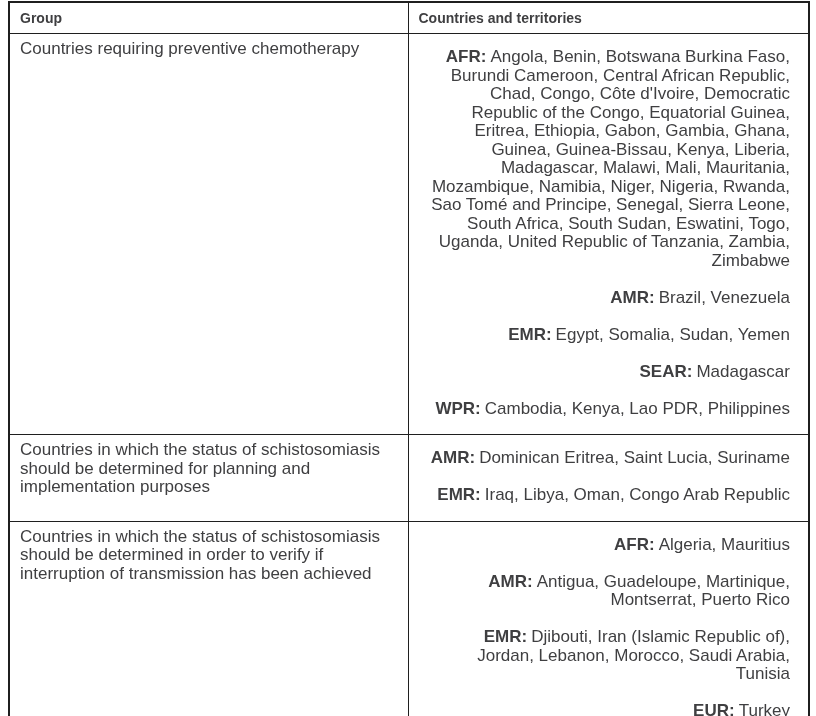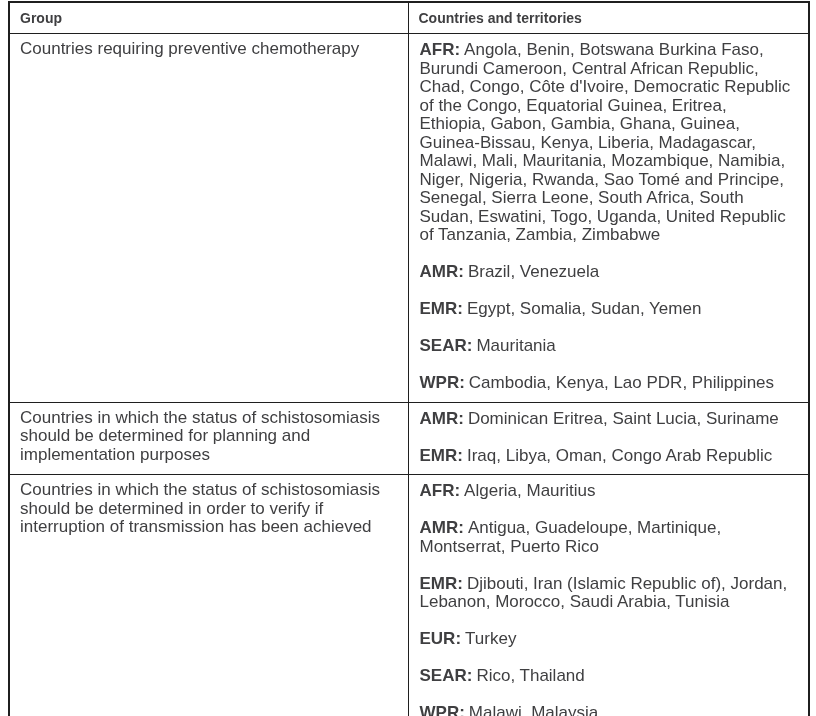--- a/index.html
+++ b/index.html
@@ -35,21 +35,21 @@
     font-size: 14px;
     font-weight: 700;
     padding: 6px 10px 6px 10px;
     line-height: 18px;
   }
   td {
     font-size: 17px;
     line-height: 18.5px;
     padding: 6px 10px 8px 10px;
   }
-  .region { margin: 1px; }
+  .region { margin: 8px; text-align: right; }
   .region + .region { margin-top: 18.5px; }
   .region-code {
     font-weight: 700;
     margin-right: 4px;
   }
 </style>
 </head>
 <body>
 
 <div class="page">
@@ -64,21 +64,21 @@
         <th>Countries and territories</th>
       </tr>
     </thead>
     <tbody>
       <tr>
         <td>Countries requiring preventive chemotherapy</td>
         <td>
           <p class="region"><span class="region-code">AFR:</span><span class="region-countries">Angola, Benin, Botswana Burkina Faso, Burundi Cameroon, Central African Republic, Chad, Congo, Côte d'Ivoire, Democratic Republic of the Congo, Equatorial Guinea, Eritrea, Ethiopia, Gabon, Gambia, Ghana, Guinea, Guinea-Bissau, Kenya, Liberia, Madagascar, Malawi, Mali, Mauritania, Mozambique, Namibia, Niger, Nigeria, Rwanda, Sao Tomé and Principe, Senegal, Sierra Leone, South Africa, South Sudan, Eswatini, Togo, Uganda, United Republic of Tanzania, Zambia, Zimbabwe</span></p>
           <p class="region"><span class="region-code">AMR:</span><span class="region-countries">Brazil, Venezuela</span></p>
           <p class="region"><span class="region-code">EMR:</span><span class="region-countries">Egypt, Somalia, Sudan, Yemen</span></p>
-          <p class="region"><span class="region-code">SEAR:</span><span class="region-countries">Mauritania</span></p>
+          <p class="region"><span class="region-code">SEAR:</span><span class="region-countries">Madagascar</span></p>
           <p class="region"><span class="region-code">WPR:</span><span class="region-countries">Cambodia, Kenya, Lao PDR, Philippines</span></p>
         </td>
       </tr>
       <tr>
         <td>Countries in which the status of schistosomiasis should be determined for planning and implementation purposes</td>
         <td>
           <p class="region"><span class="region-code">AMR:</span><span class="region-countries">Dominican Eritrea, Saint Lucia, Suriname</span></p>
           <p class="region"><span class="region-code">EMR:</span><span class="region-countries">Iraq, Libya, Oman, Congo Arab Republic</span></p>
         </td>
       </tr>

